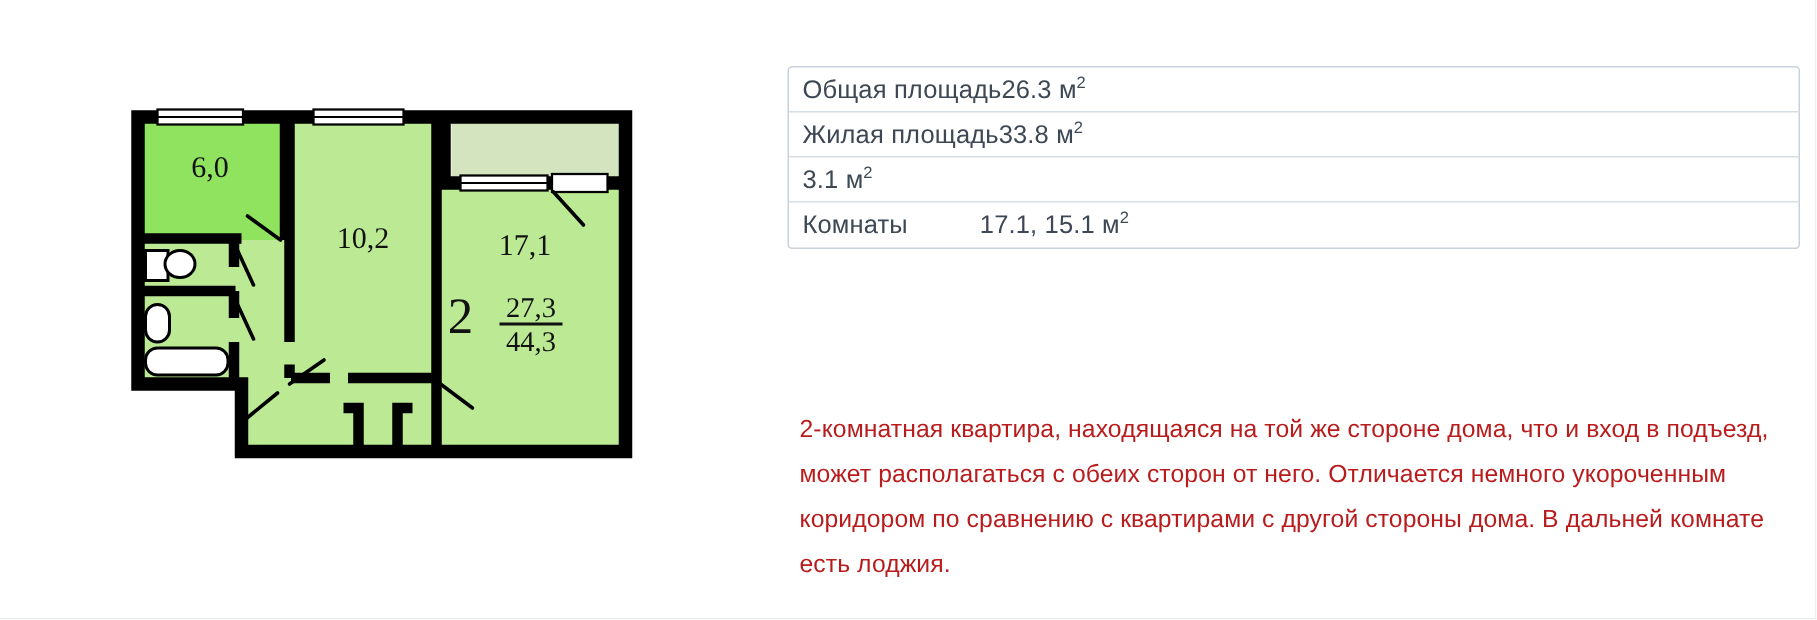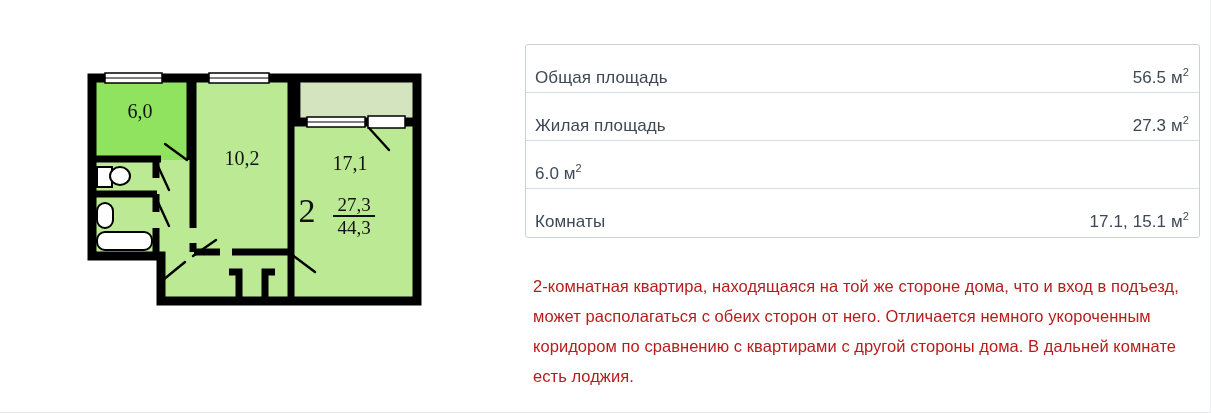--- a/index.html
+++ b/index.html
@@ -49,28 +49,27 @@
     width: 675px;
     border: 1px solid #c9d2da;
     border-radius: 3px;
     background: #ffffff;
     box-sizing: border-box;
     overflow: hidden;
   }
   .spec-row {
     display: flex;
     align-items: center;
-    justify-content: space-between;
+    justify-content: flex-start;
     height: 30px;
     padding: 0 10px 0 9px;
     border-bottom: 1px solid #d7dee4;
     box-sizing: border-box;
-    margin-top: 18px;
-  }
-  .spec-row:last-child { border-bottom: none; }
+  }
+  .spec-row:last-child { border-bottom: none; gap: 48px; }
   .spec-label {
     font-size: 17px;
     color: #3d4854;
     white-space: nowrap;
     letter-spacing: 0.1px;
   }
   .spec-value {
     font-size: 17px;
     color: #3d4854;
     white-space: nowrap;
@@ -217,30 +216,30 @@
         <text class="plan-label" x="275" y="174" font-size="19" text-anchor="middle">44,3</text>
       </g>
 
     </svg>
   </div>
 
   <div id="spec-table">
 
     <div class="spec-row">
       <span class="spec-label">Общая площадь</span>
-      <span class="spec-value"><span>56.5 м</span><sup>2</sup></span>
+      <span class="spec-value"><span>26.3 м</span><sup>2</sup></span>
     </div>
 
     <div class="spec-row">
       <span class="spec-label">Жилая площадь</span>
-      <span class="spec-value"><span>27.3 м</span><sup>2</sup></span>
-    </div>
-
-    <div class="spec-row">
-      <span class="spec-value"><span>6.0 м</span><sup>2</sup></span>
+      <span class="spec-value"><span>33.8 м</span><sup>2</sup></span>
+    </div>
+
+    <div class="spec-row">
+      <span class="spec-value"><span>3.1 м</span><sup>2</sup></span>
     </div>
 
     <div class="spec-row">
       <span class="spec-label">Комнаты</span>
       <span class="spec-value"><span>17.1, 15.1 м</span><sup>2</sup></span>
     </div>
 
   </div>
 
   <p id="description">2-комнатная квартира, находящаяся на той же стороне дома, что и вход в подъезд, может располагаться с обеих сторон от него. Отличается немного укороченным коридором по сравнению с квартирами с другой стороны дома. В дальней комнате есть лоджия.</p>

